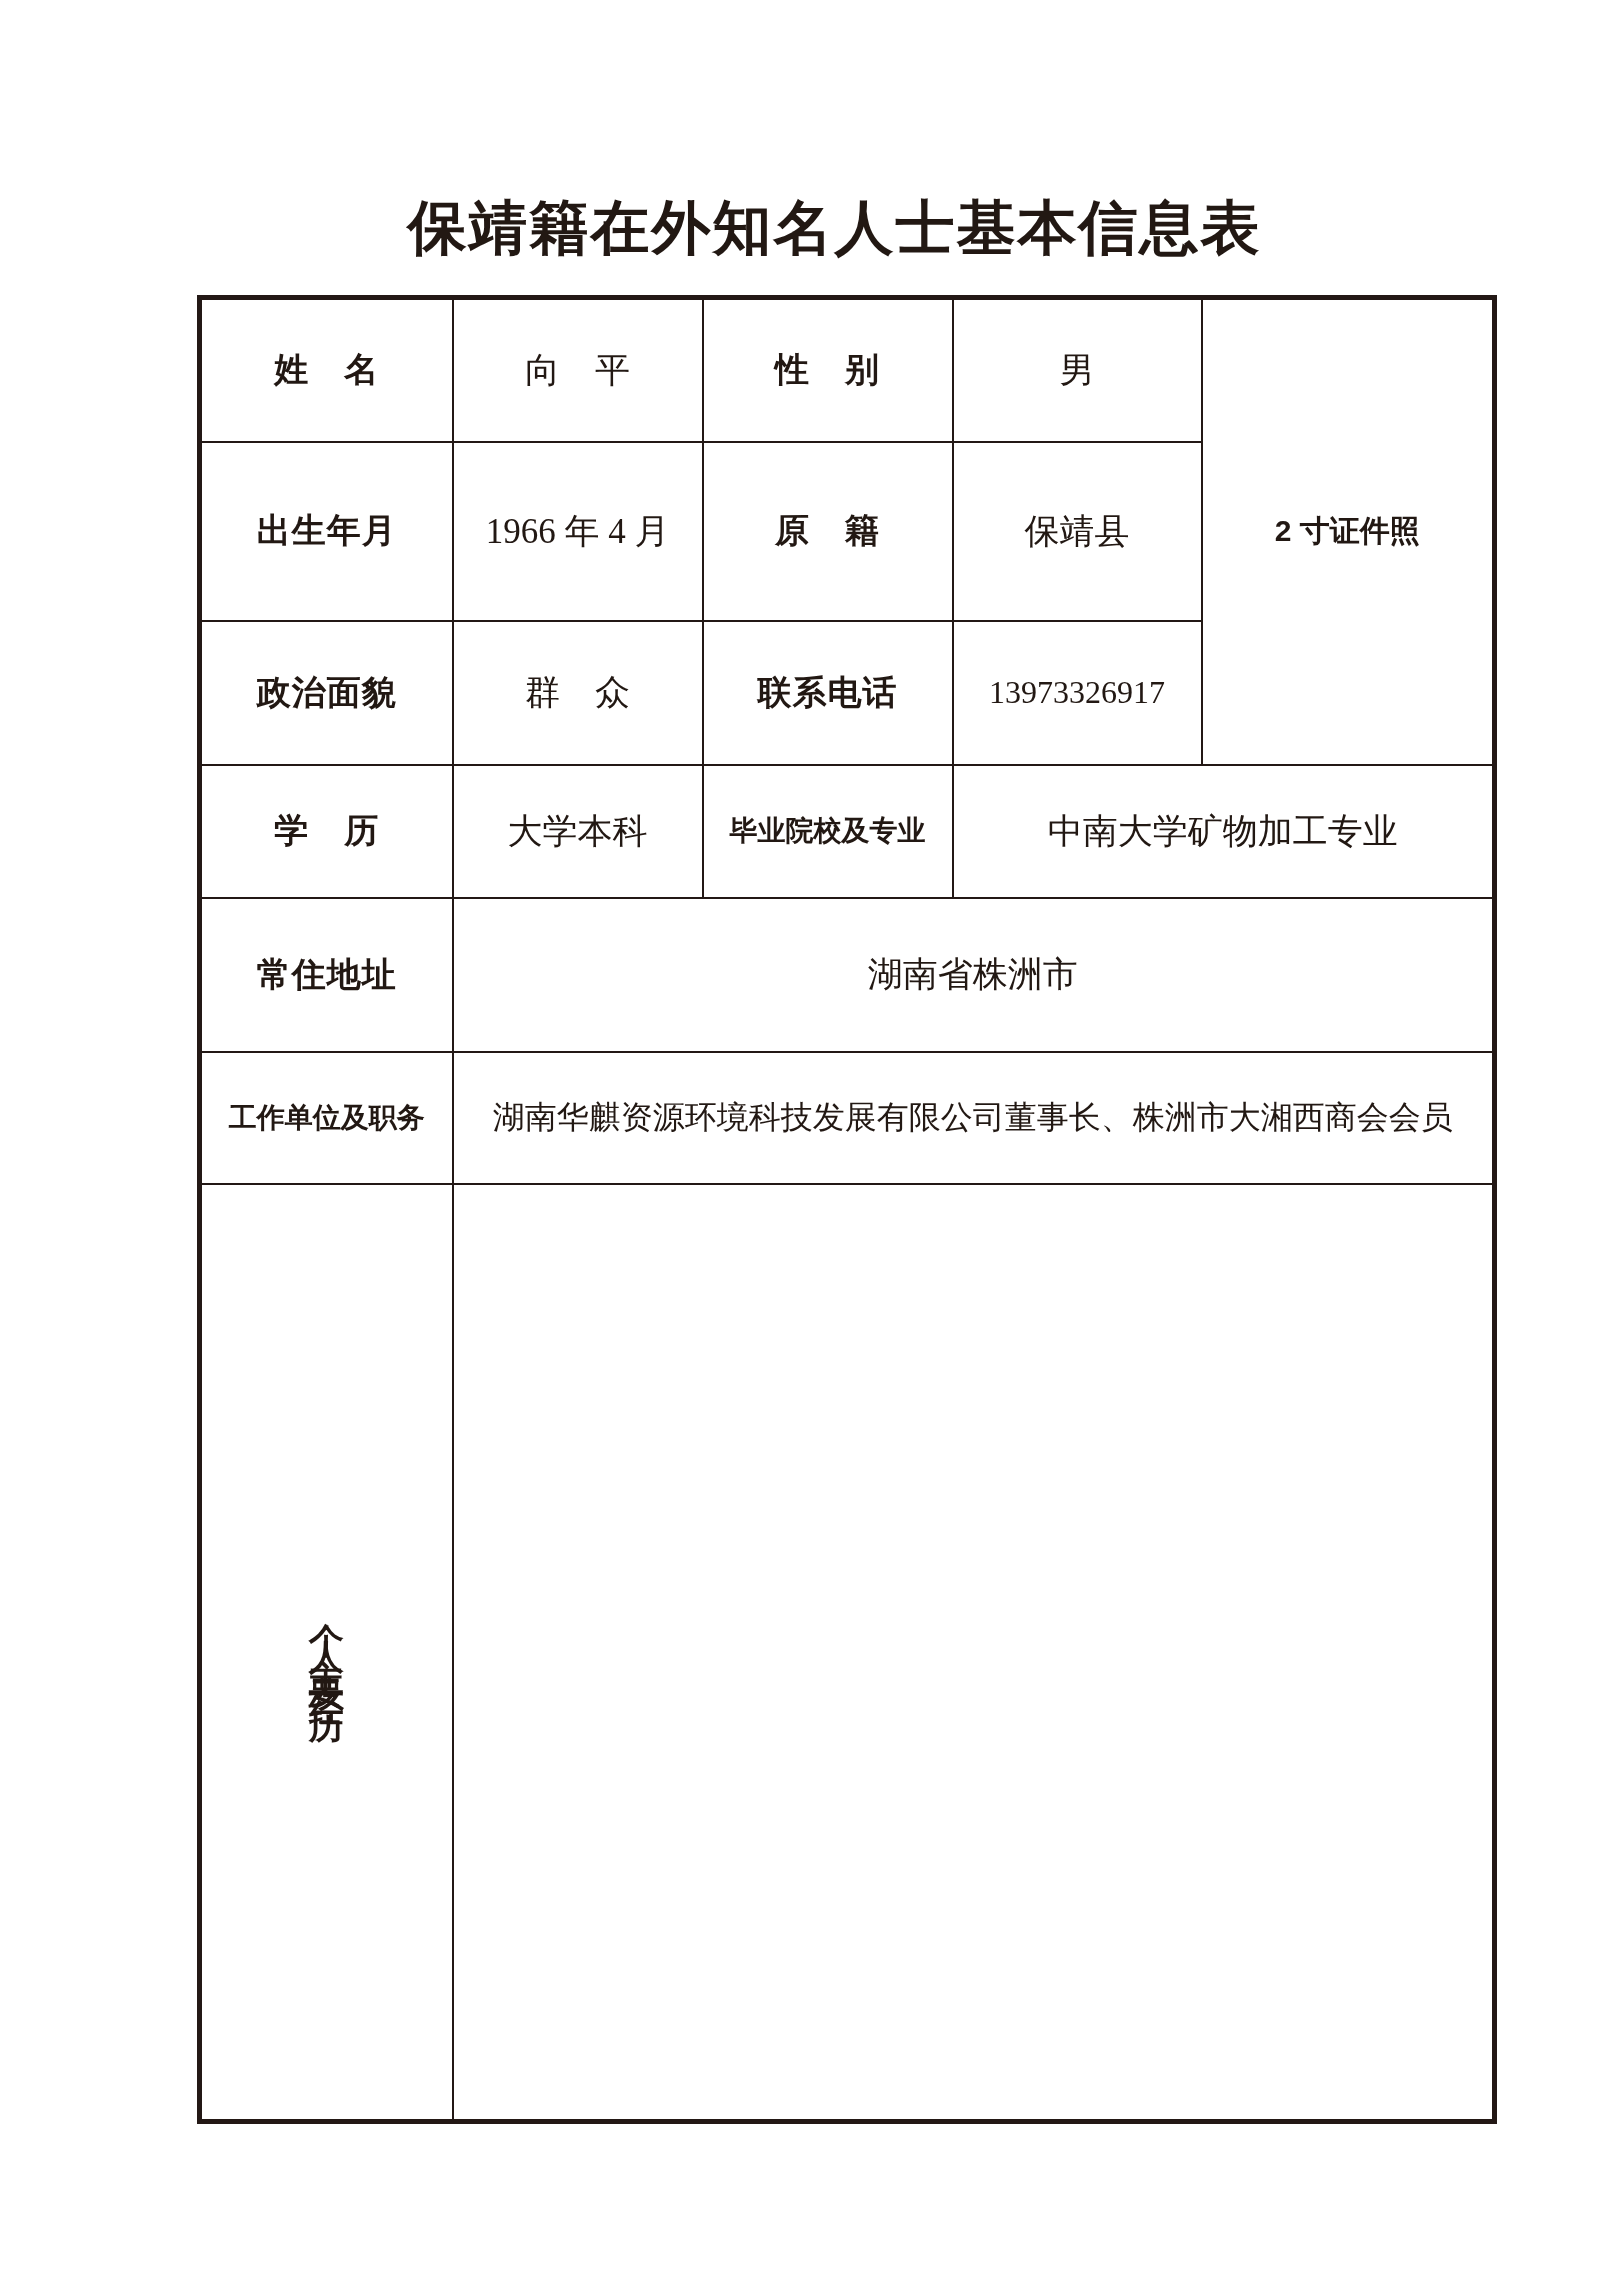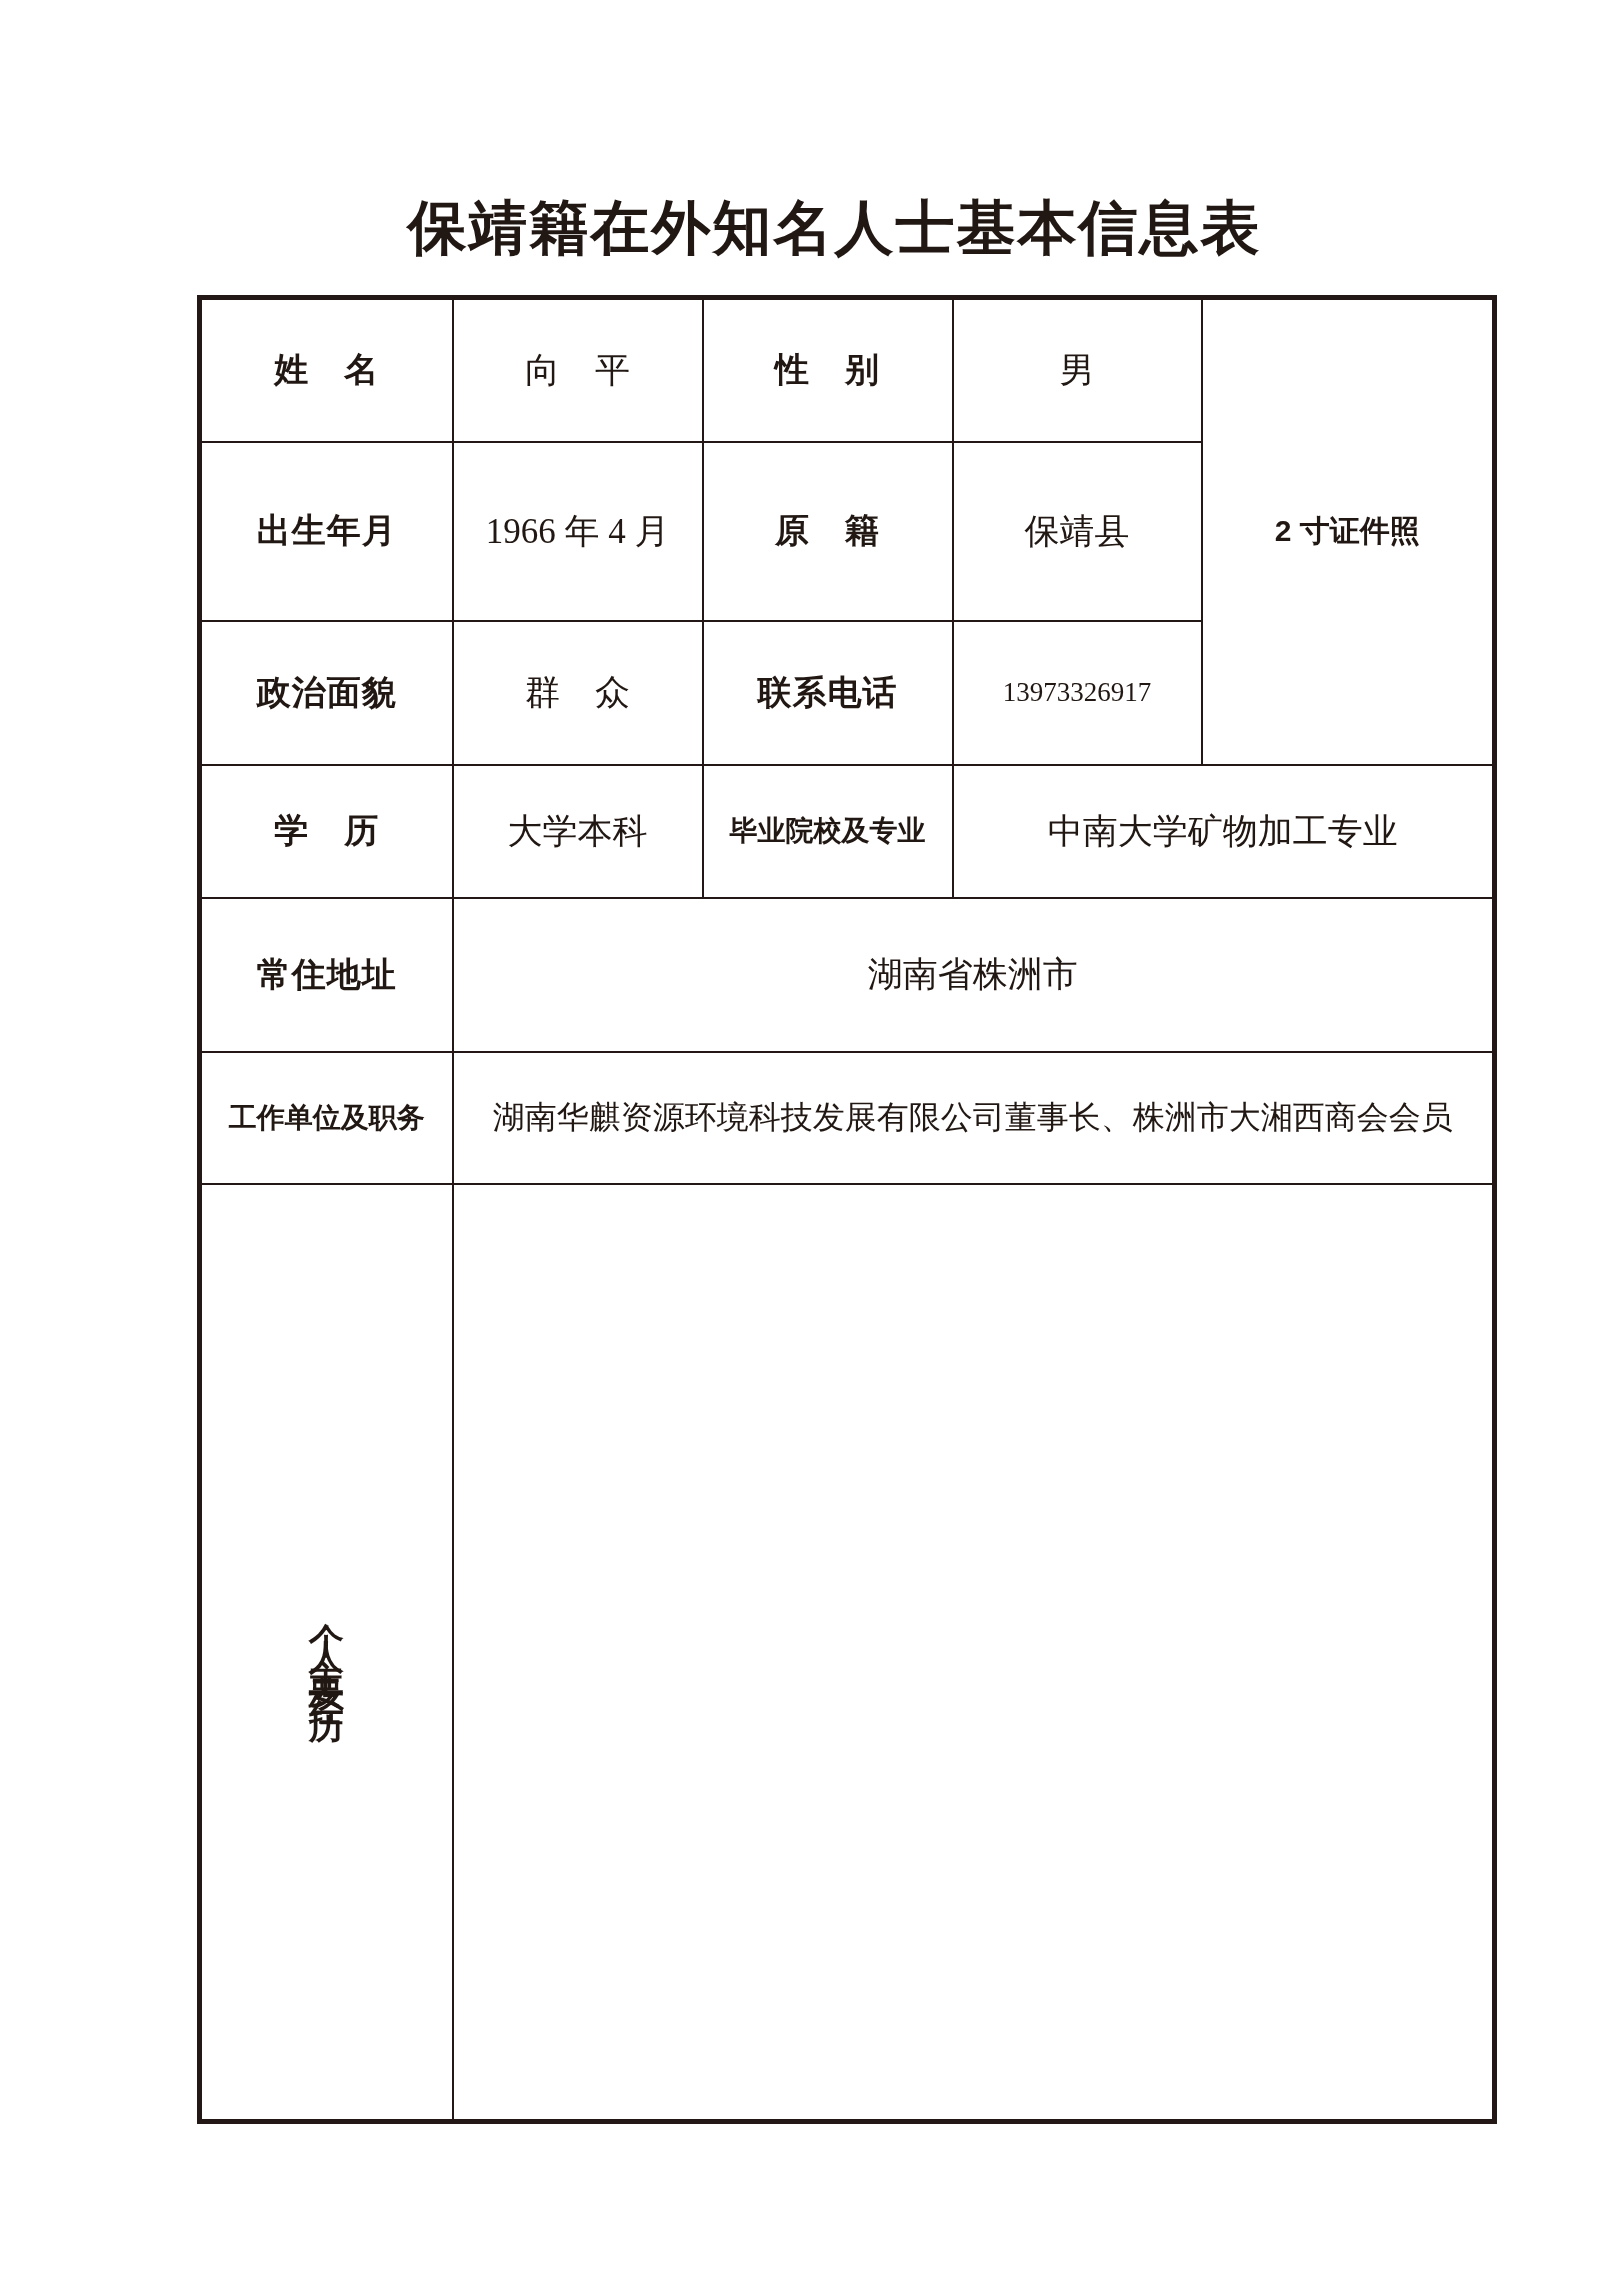--- a/index.html
+++ b/index.html
@@ -64,21 +64,21 @@
   td.val {
     font-family: "Liberation Serif", serif;
     font-weight: normal;
     font-size: 35px;
   }
   td.val-tight {
     font-size: 32px;
     letter-spacing: 0;
   }
   td.phone-cell {
-    font-size: 27px;
+    font-size: 32px;
   }
   td.photo-cell {
     font-family: "Liberation Sans", sans-serif;
     font-weight: bold;
     font-size: 30px;
   }
   .vertical-label {
     display: inline-block;
     writing-mode: vertical-lr;
     text-orientation: upright;

